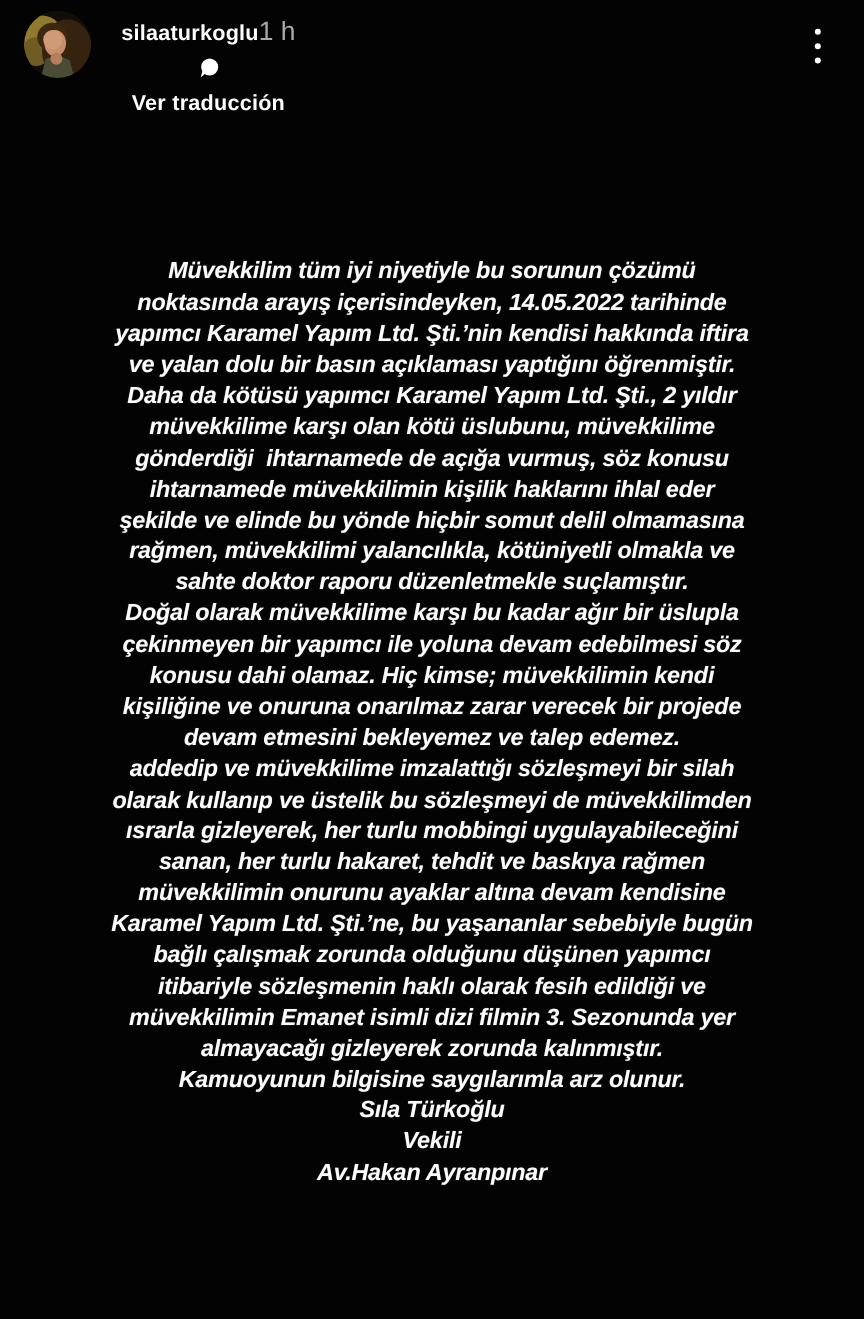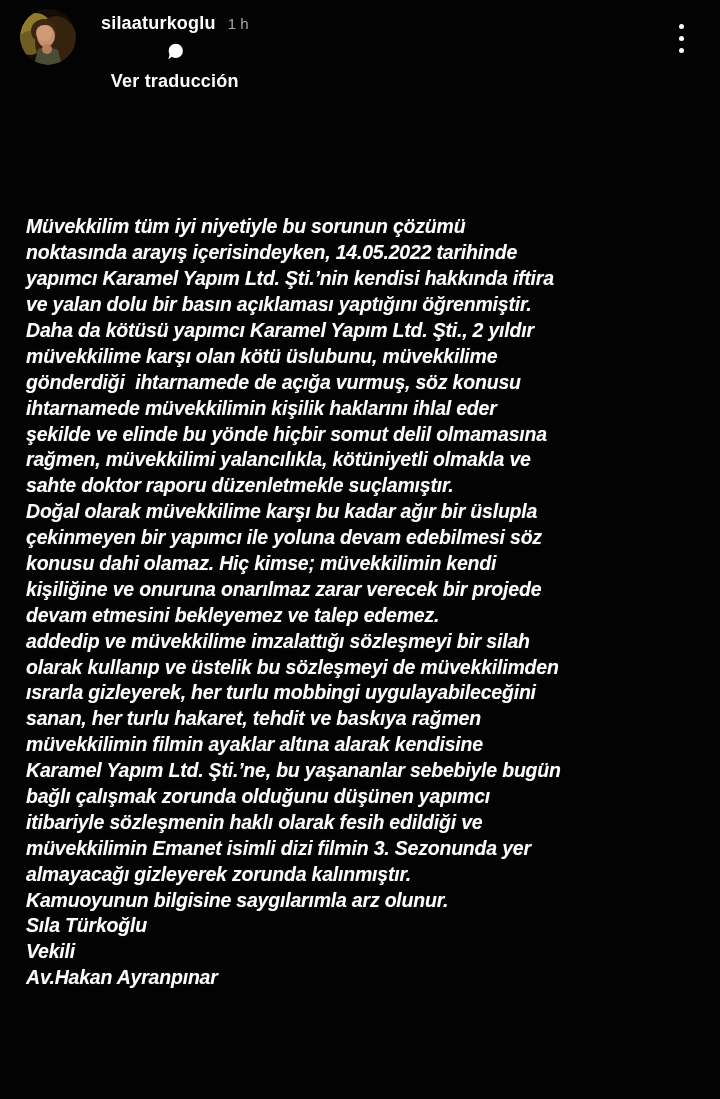--- a/index.html
+++ b/index.html
@@ -37,32 +37,32 @@
   .avatar svg { display: block; width: 100%; height: 100%; }
 
   .header-text {
     position: absolute;
     left: 101px;
     top: 13px;
   }
   .name-row {
     display: flex;
     align-items: baseline;
-    gap: 12px;
+    gap: 0;
   }
   .username {
     color: #ffffff;
     font-size: 18px;
     font-weight: 700;
     letter-spacing: 0.2px;
     cursor: pointer;
   }
   .timestamp {
     color: #a8a8a8;
-    font-size: 15px;
+    font-size: 22px;
     font-weight: 400;
   }
   .translation-row {
     margin-top: 9px;
     display: flex;
     align-items: center;
     gap: 10px;
     cursor: pointer;
     flex-direction: column;
   }
@@ -98,20 +98,21 @@
   
   .story-text {
     position: absolute;
     top: 214px;
     left: 26px;
     right: 26px;
     text-align: center;
   }
   .story-text .line {
     display: flex;
+    justify-content: center;
     height: 25.9px;
     align-items: center;
   }
   .story-text .line > span {
     white-space: pre;
     color: #fdfdfd;
     font-family: "Liberation Sans", "DejaVu Sans", sans-serif;
     font-style: italic;
     font-weight: 700;
     font-size: 19.5px;
@@ -226,21 +227,21 @@
       <div class="line">
         <span>olarak kullanıp ve üstelik bu sözleşmeyi de müvekkilimden</span>
       </div>
       <div class="line">
         <span>ısrarla gizleyerek, her turlu mobbingi uygulayabileceğini</span>
       </div>
       <div class="line">
         <span>sanan, her turlu hakaret, tehdit ve baskıya rağmen</span>
       </div>
       <div class="line">
-        <span>müvekkilimin filmin ayaklar altına alarak kendisine</span>
+        <span>müvekkilimin onurunu ayaklar altına devam kendisine</span>
       </div>
       <div class="line">
         <span>Karamel Yapım Ltd. Şti.’ne, bu yaşananlar sebebiyle bugün</span>
       </div>
       <div class="line">
         <span>bağlı çalışmak zorunda olduğunu düşünen yapımcı</span>
       </div>
       <div class="line">
         <span>itibariyle sözleşmenin haklı olarak fesih edildiği ve</span>
       </div>

